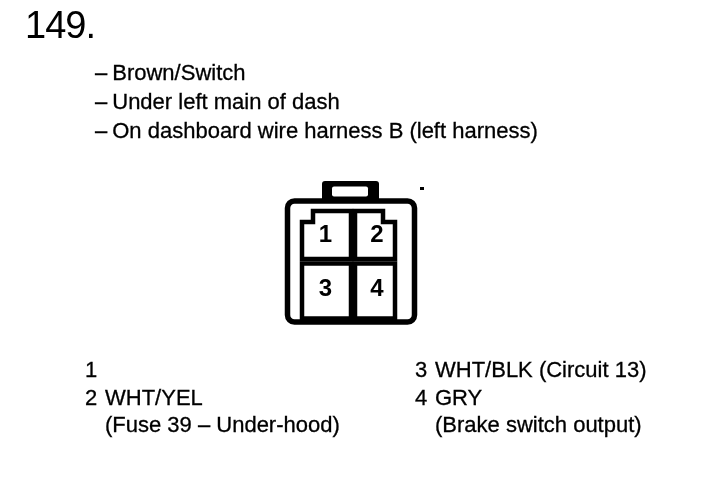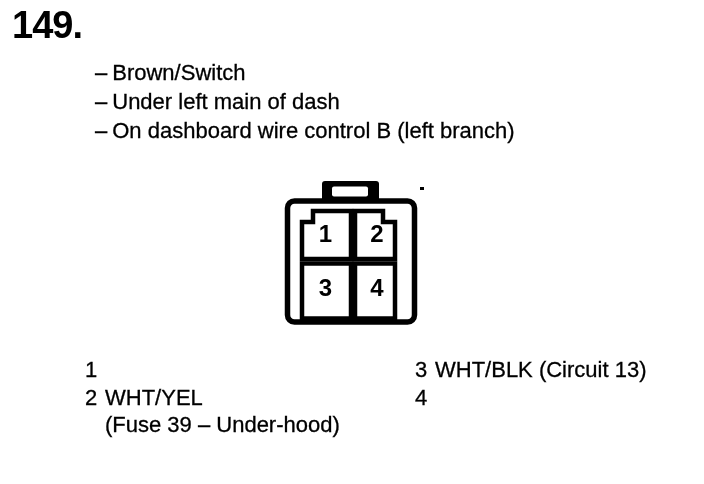--- a/index.html
+++ b/index.html
@@ -15,25 +15,26 @@
     color: #000000;
     font-family: "Liberation Sans", sans-serif;
     overflow: hidden;
   }
   
   .title-row {
     position: absolute;
     left: 12px;
     top: 2px;
     display: flex;
-    font-weight: bold;
+    font-weight: normal;
     font-size: 38px;
     line-height: 46px;
     letter-spacing: -1px;
     white-space: nowrap;
+    text-align: center;
   }
   .item-num {
     flex: none;
     width: 96px;
   }
   
   .notes {
     position: absolute;
     left: 95px;
     top: 58px;
@@ -104,21 +105,21 @@
     <div class="note-line">
       <span class="note-marker">–</span>
       <span>Brown/Switch</span>
     </div>
     <div class="note-line">
       <span class="note-marker">–</span>
       <span>Under left main of dash</span>
     </div>
     <div class="note-line">
       <span class="note-marker">–</span>
-      <span>On dashboard wire control B (left branch)</span>
+      <span>On dashboard wire harness B (left harness)</span>
     </div>
   </div>
 
   <svg class="connector" viewBox="0 0 140 148" xmlns="http://www.w3.org/2000/svg">
 
     <rect x="40" y="3" width="57" height="24" rx="3" fill="#000000"></rect>
     <rect x="50" y="8.5" width="36" height="10" rx="2" fill="#ffffff"></rect>
 
     <rect x="5.5" y="23" width="127" height="121" rx="7" fill="#ffffff" stroke="#000000" stroke-width="5.5"></rect>
 
@@ -152,17 +153,21 @@
 
     <div class="legend-col legend-col-right">
       <div class="pin-entry">
         <span class="pin-num">3</span>
         <span class="pin-desc">
           <span class="pin-line">WHT/BLK (Circuit 13)</span>
         </span>
       </div>
       <div class="pin-entry">
         <span class="pin-num">4</span>
+        <span class="pin-desc">
+          <span class="pin-line">GRY</span>
+          <span class="pin-line">(Brake switch output)</span>
+        </span>
       </div>
     </div>
 
   </div>
 </div>
 
 </body></html>

